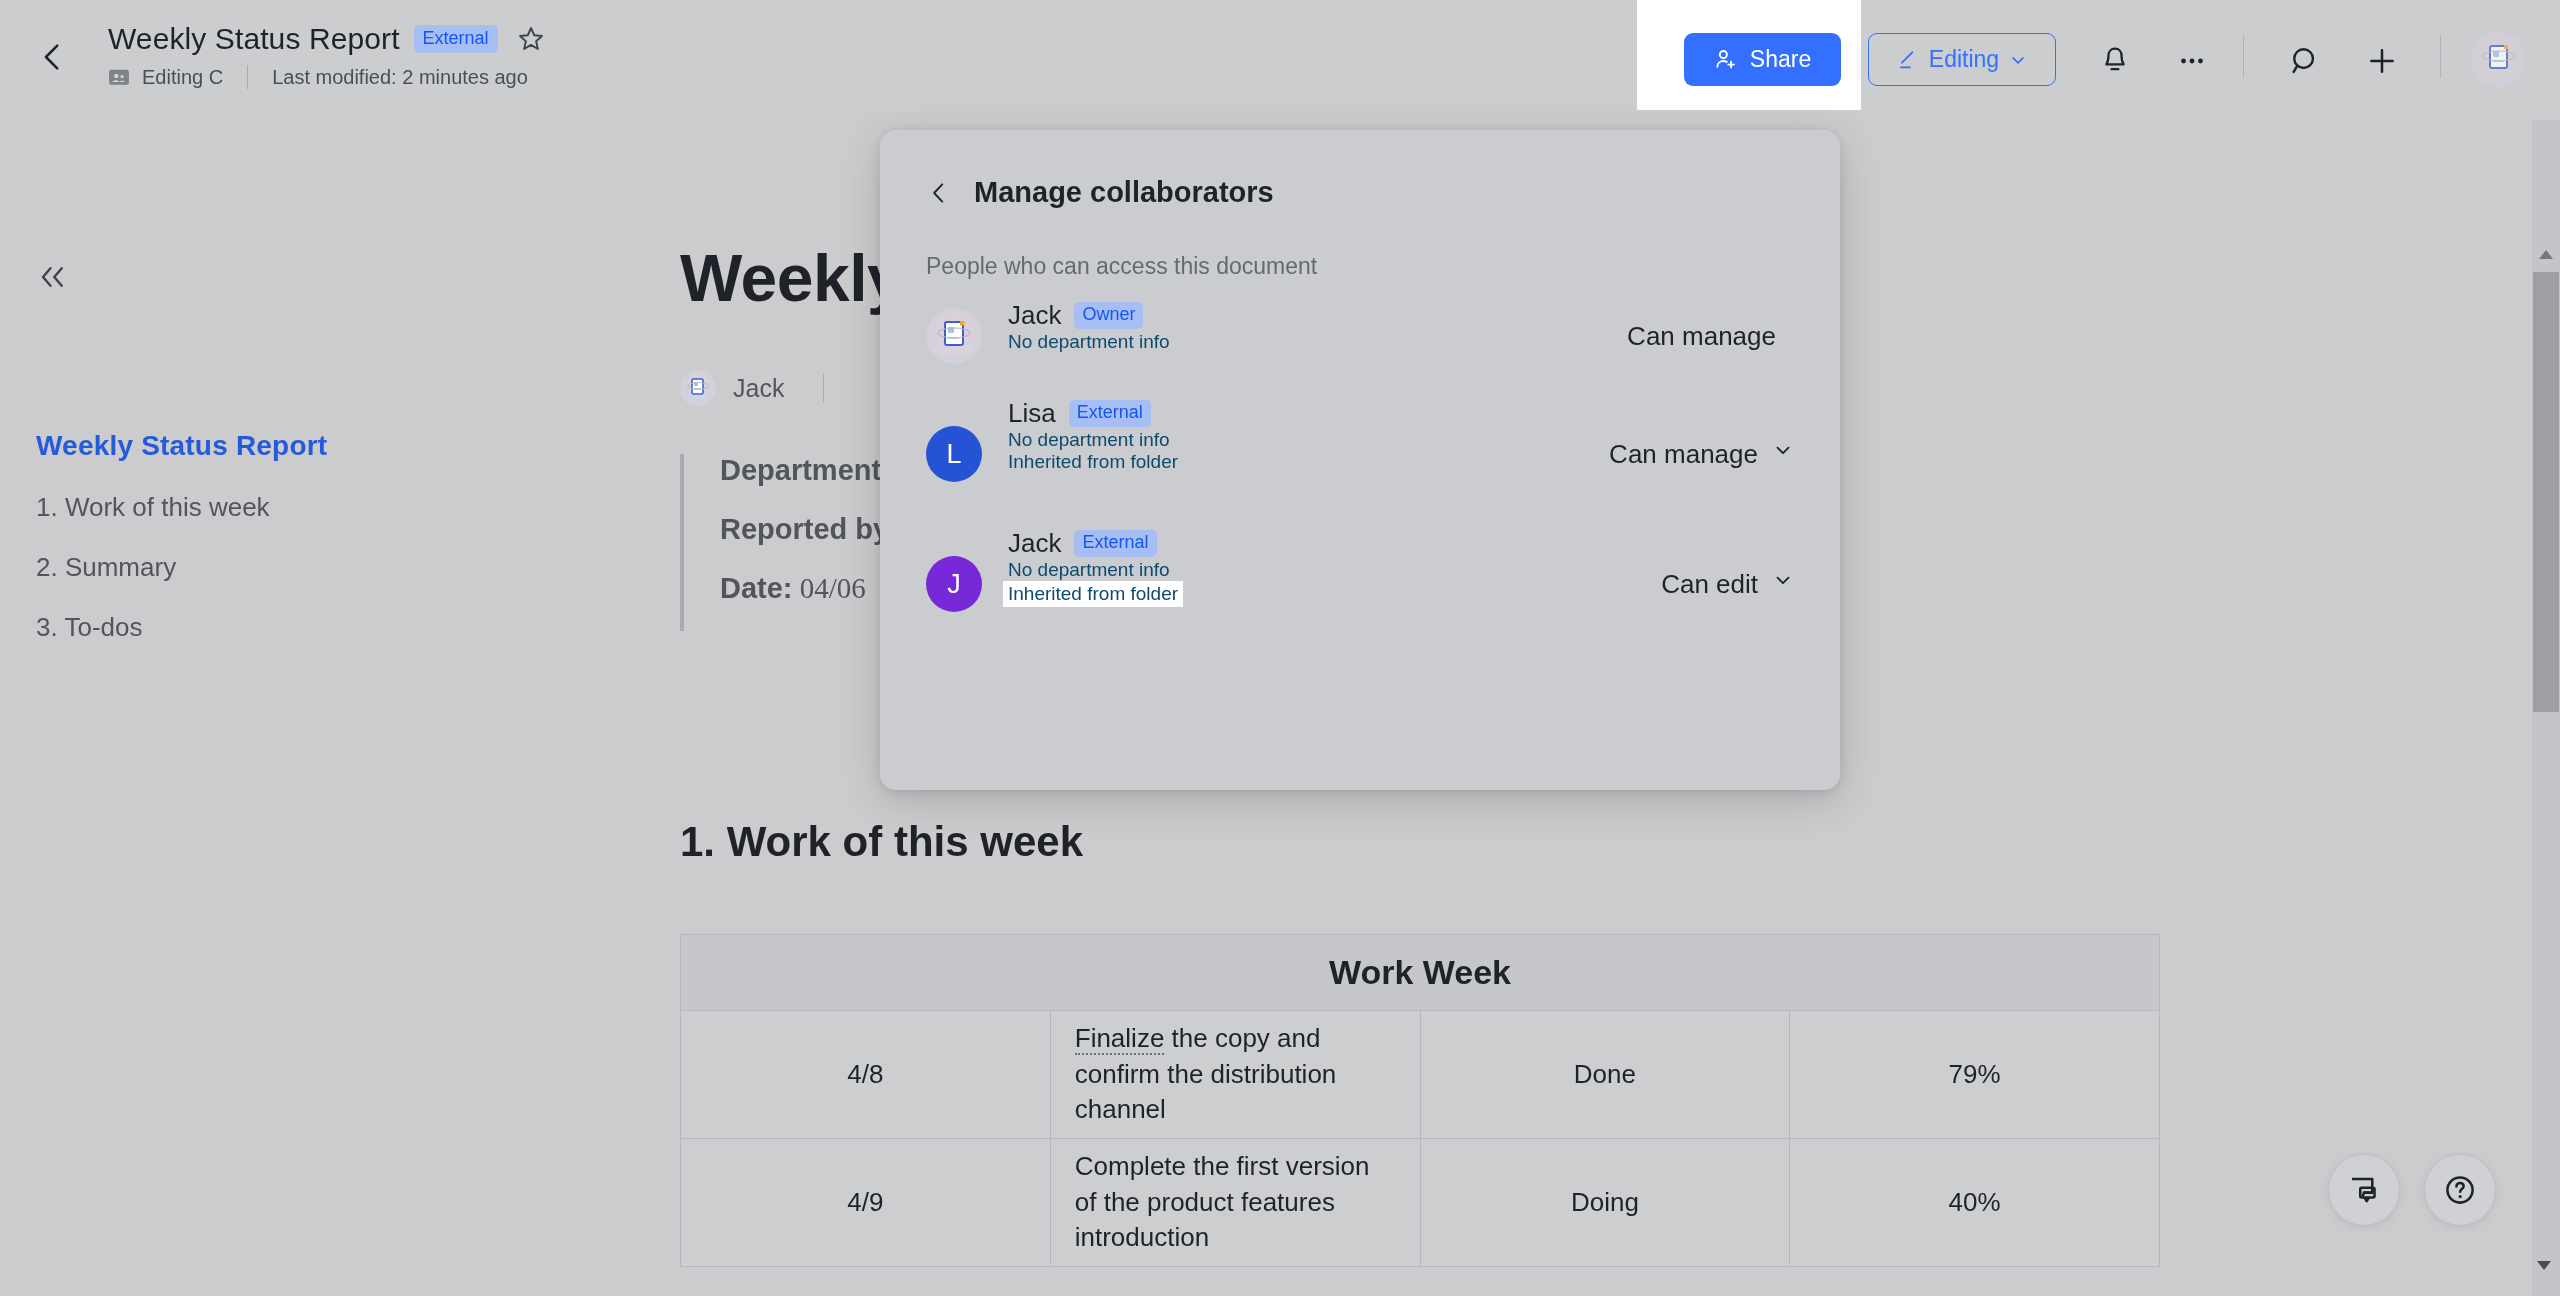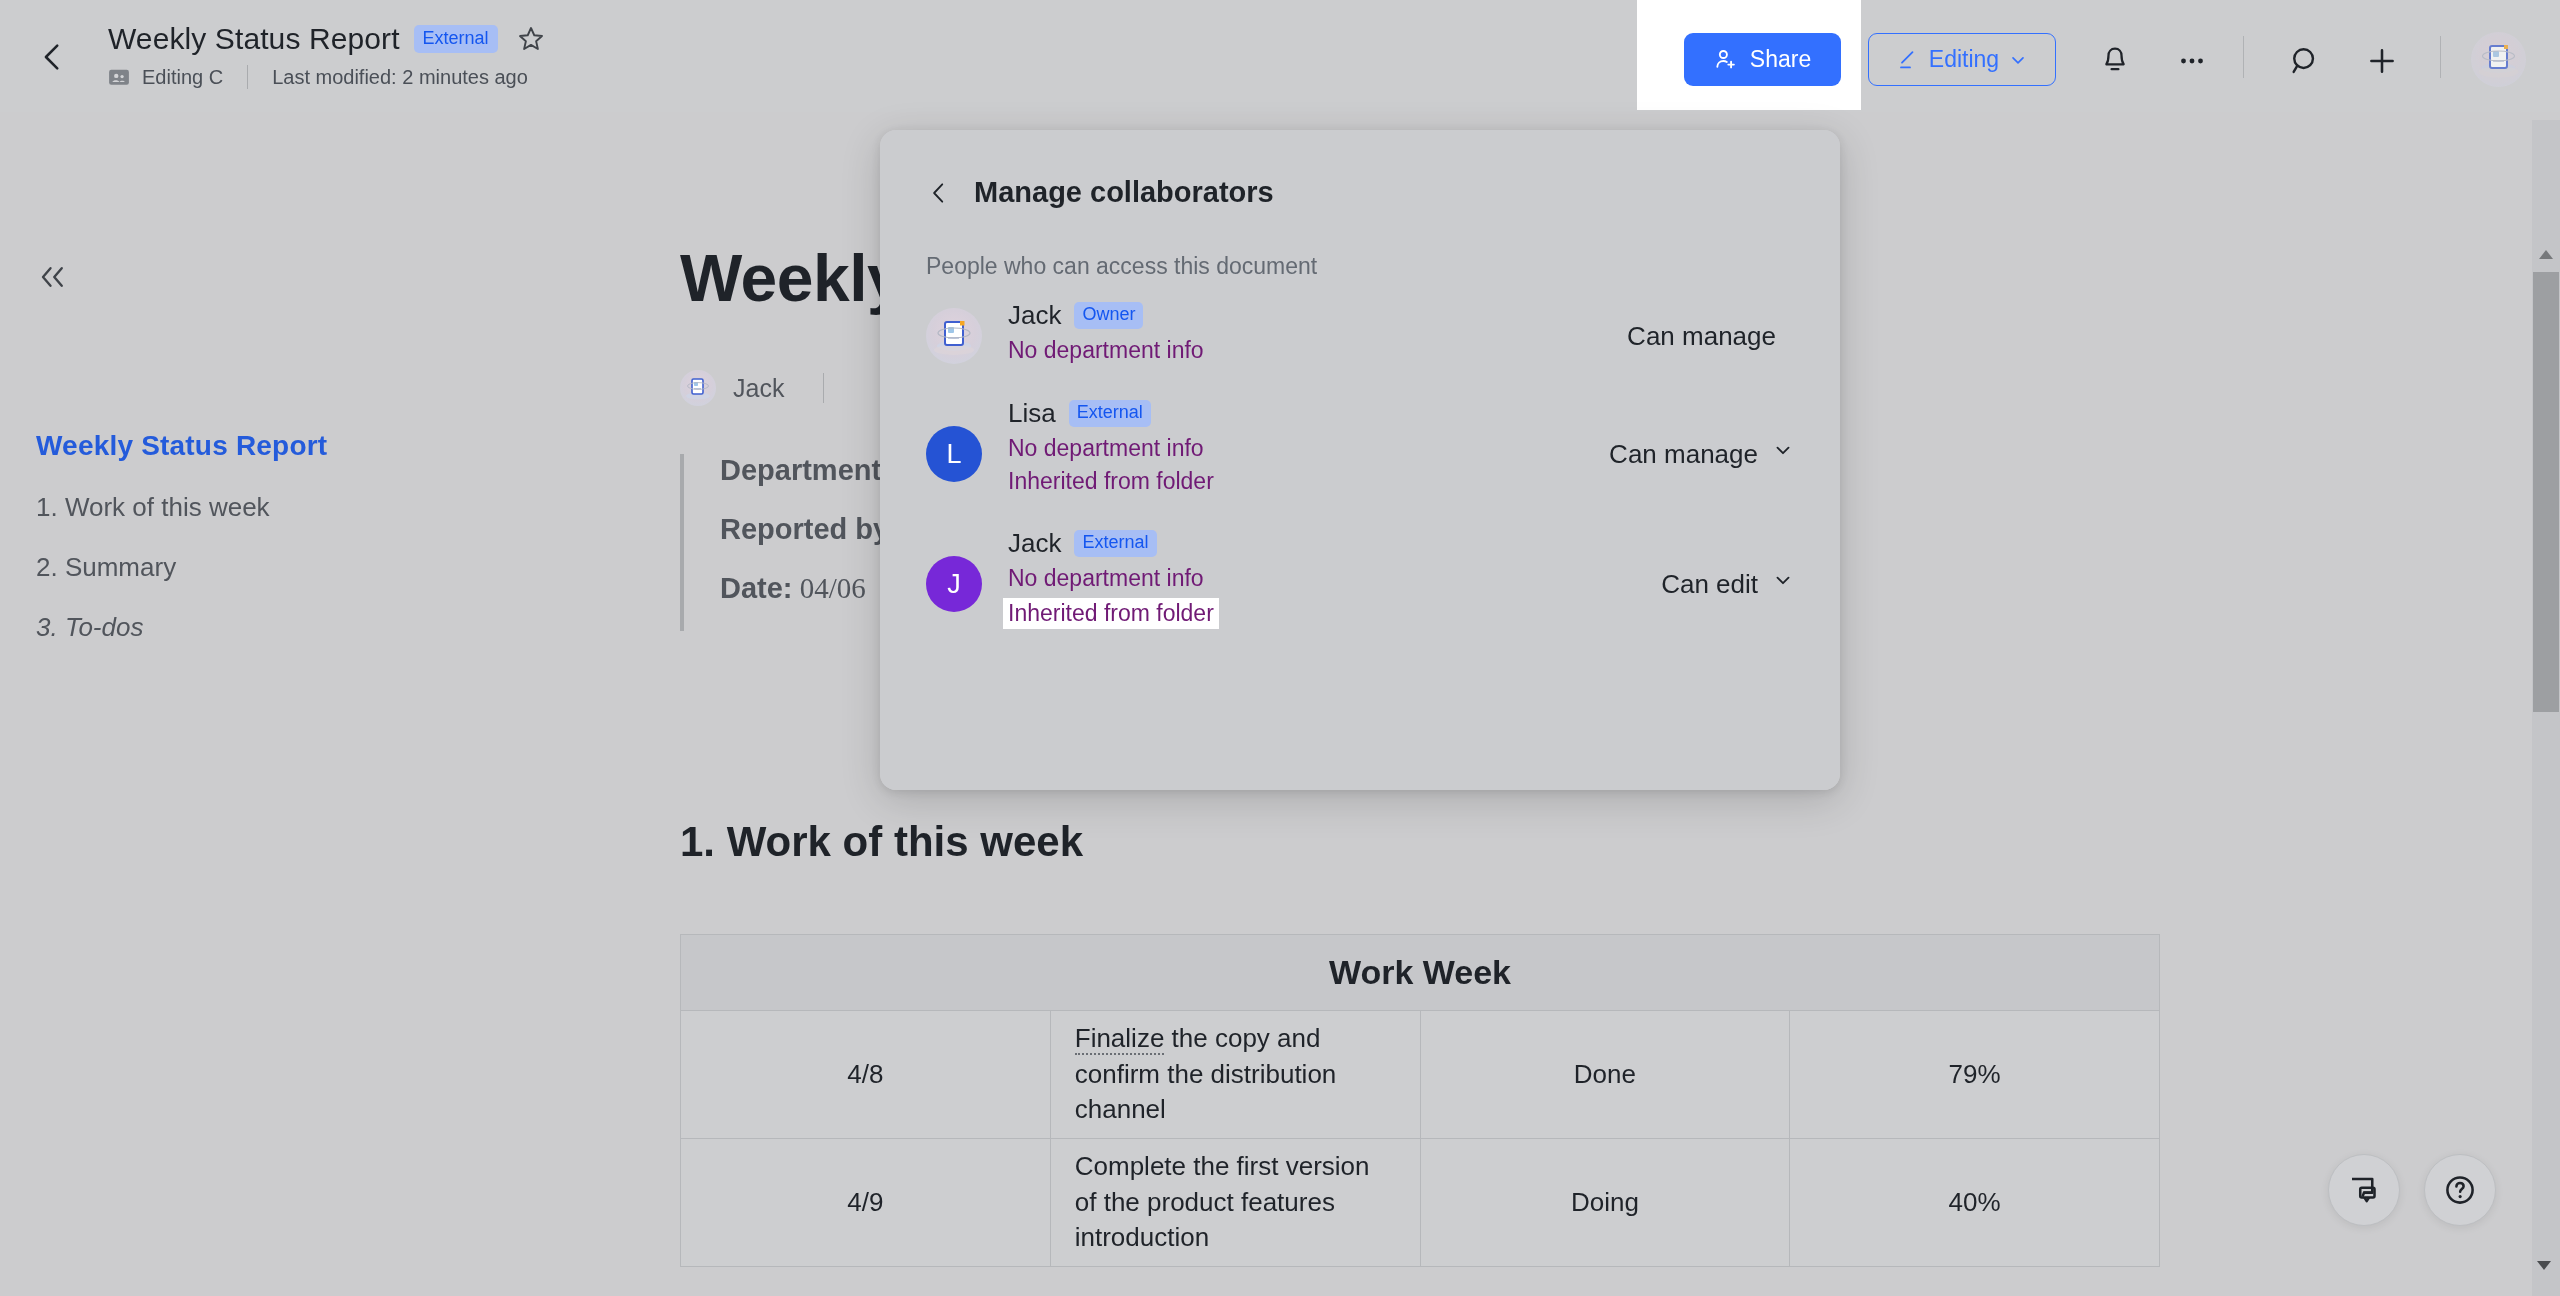--- a/index.html
+++ b/index.html
@@ -72,21 +72,21 @@
   
   .sidebar { position: absolute; left: 0; top: 112px; width: 640px; height: 1184px; }
   .collapse-btn { position: absolute; left: 34px; top: 150px; width: 38px; height: 30px; cursor: pointer; }
   .outline-title {
     position: absolute; left: 36px; top: 318px; width: 560px;
     font-size: 28px; font-weight: bold; color: #245bdb; letter-spacing: .2px;
   }
   .outline-item {
     position: absolute; left: 36px; font-size: 26px; color: #51555c; cursor: pointer;
   }
-  .oi0 { top: 380px; } .oi1 { top: 440px; } .oi2 { top: 500px; font-style: italic; }
+  .oi0 { top: 380px; } .oi1 { top: 440px; } .oi2 { top: 500px; }
 
   
   .doc {
     position: absolute; left: 640px; top: 112px; width: 1860px; height: 1184px;
   }
   .doc-h1 {
     position: absolute; left: 40px; top: 128px;
     font-size: 66px; font-weight: bold; color: #1f2329; letter-spacing: -.5px;
     white-space: nowrap;
   }
@@ -172,21 +172,21 @@
   .cr0 .cr-avatar { top: 2px; background: radial-gradient(circle at 50% 42%, #e0d3dd 0%, #d6cfda 50%, #cdd4e0 100%); }
   .cr1 .cr-avatar { top: 22px; background: #2553d4; }
   .cr2 .cr-avatar { top: 22px; background: #7728d8; }
   .cr-body { position: absolute; left: 82px; top: -6px; }
   .cr-name-row { display: flex; align-items: center; gap: 13px; }
   .cr-name { font-size: 26px; color: #1f2329; }
   .cr-tag {
     background: #a7bef5; color: #1456f0; font-size: 18px;
     border-radius: 5px; padding: 2px 8px 4px; line-height: 1.2;
   }
-  .cr-meta { font-size: 23px; color: #701a75; margin-top: 6px; }
+  .cr-meta { font-size: 19px; color: #0c4a6e; margin-top: 0; }
   .cr-meta.hl { background: #ffffff; display: inline-block; padding: 2px 5px; margin-left: -5px; }
   .cr-role {
     position: absolute; right: 0; font-size: 26px; color: #1f2329;
     display: flex; align-items: flex-start; gap: 14px; cursor: default;
   }
   .cr0 .cr-role { top: 15px; right: 18px; }
   .cr1 .cr-role { top: 35px; right: 0px; }
   .cr2 .cr-role { top: 35px; right: 0px; }
 
   

